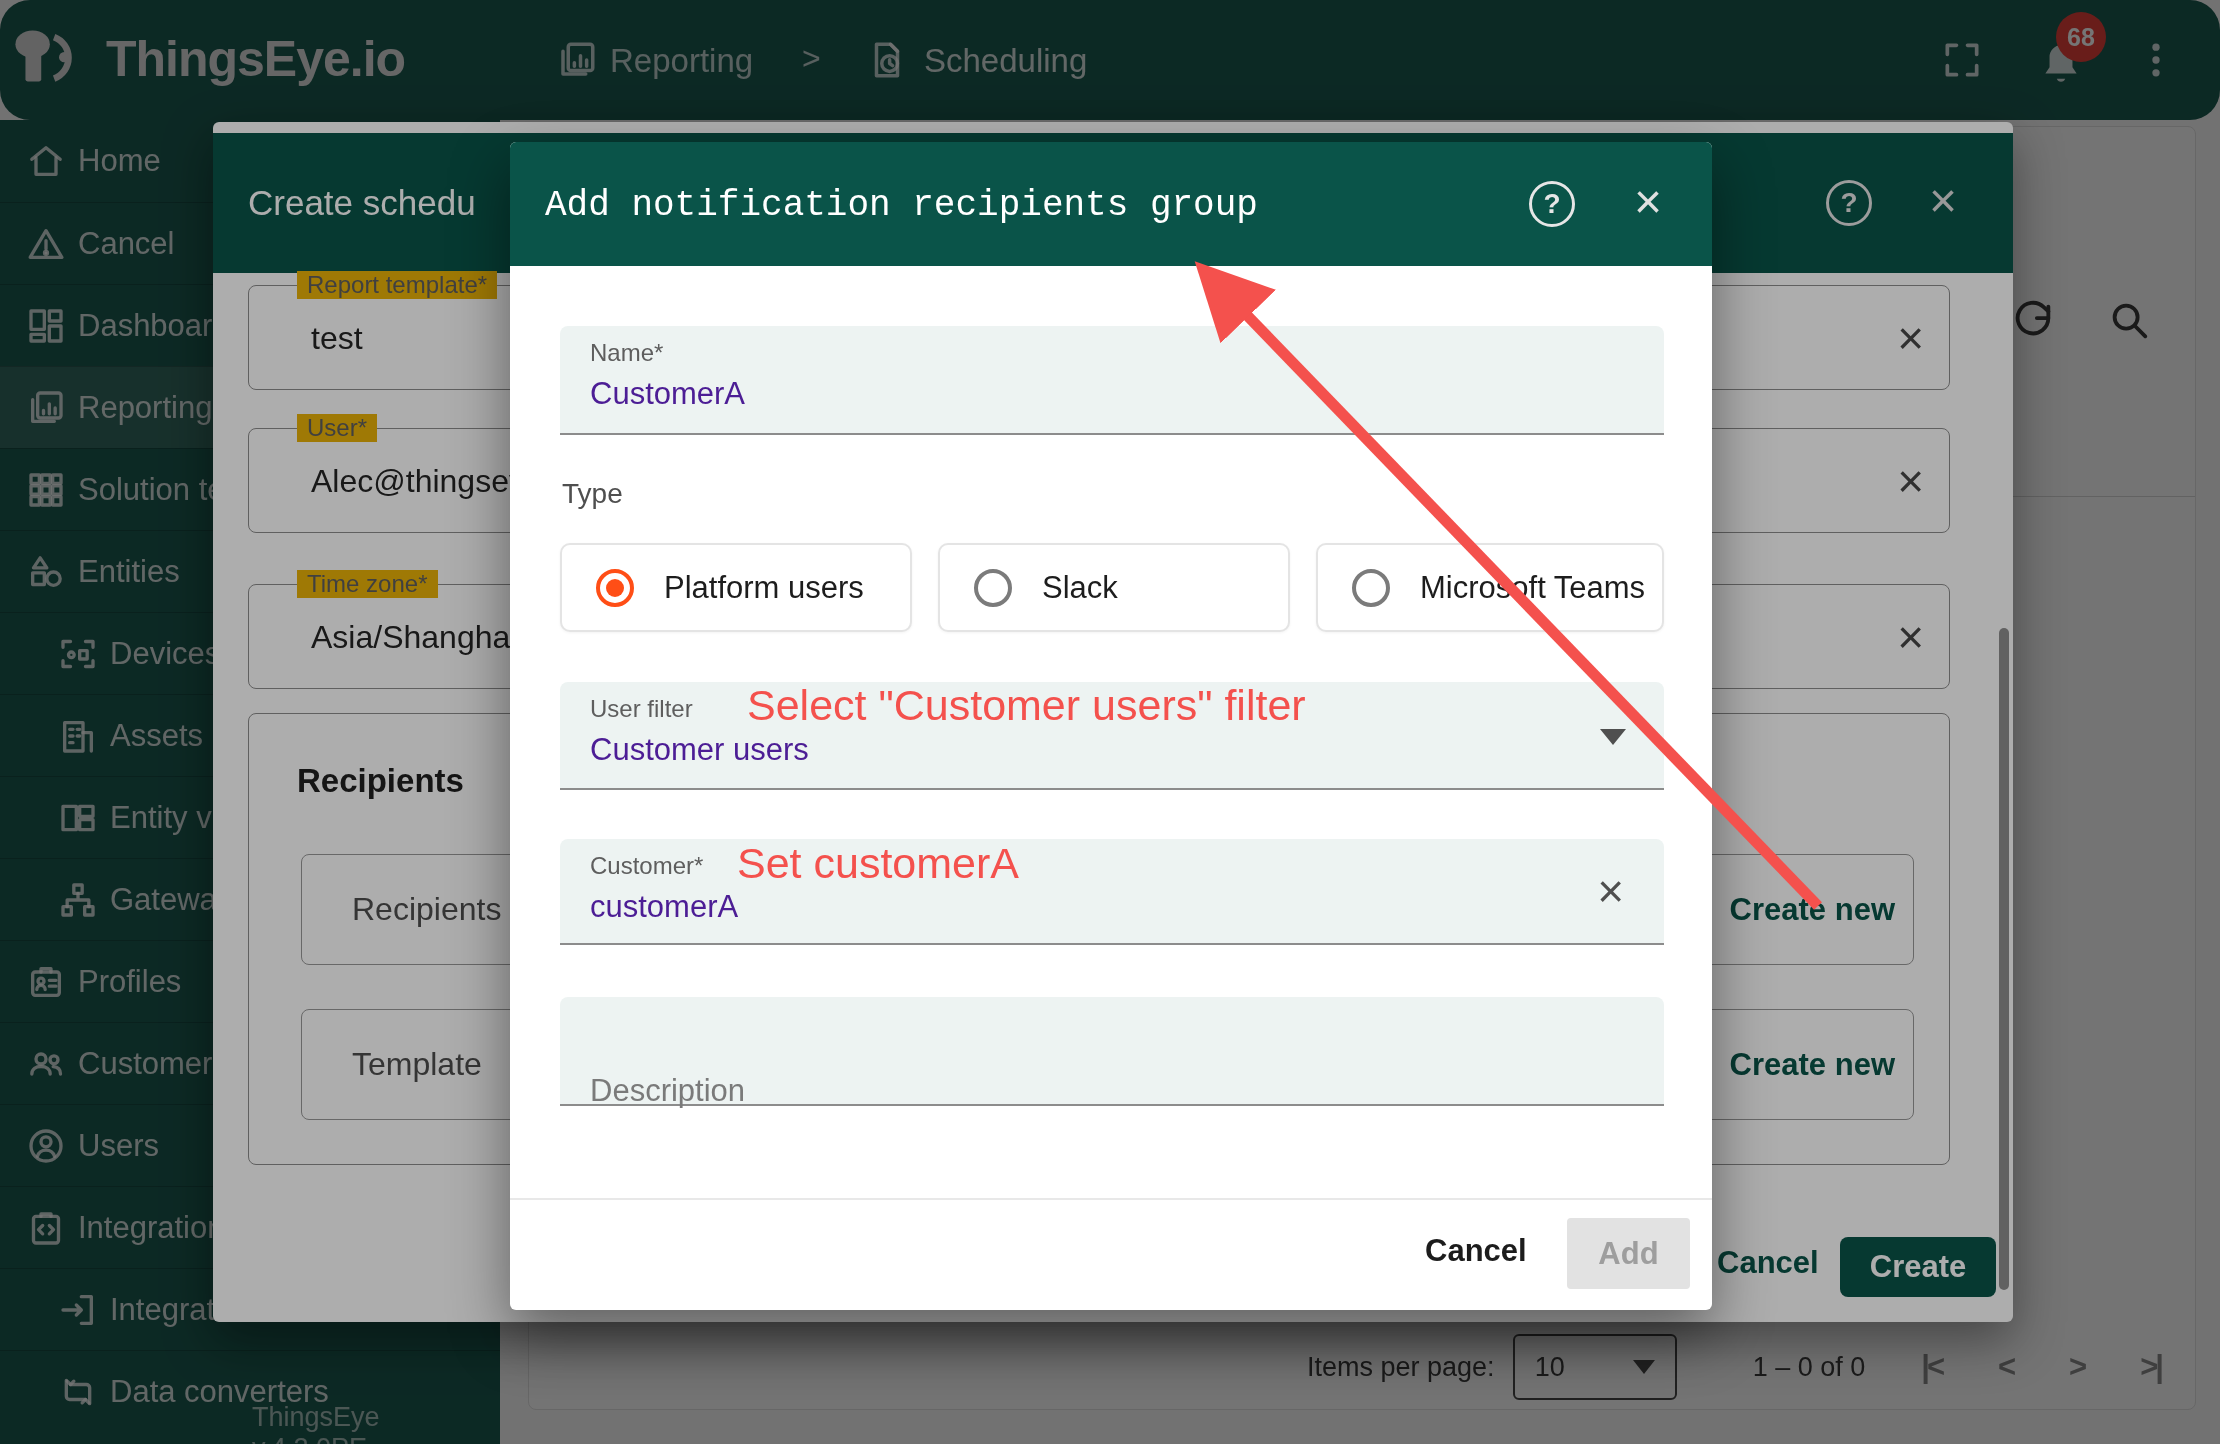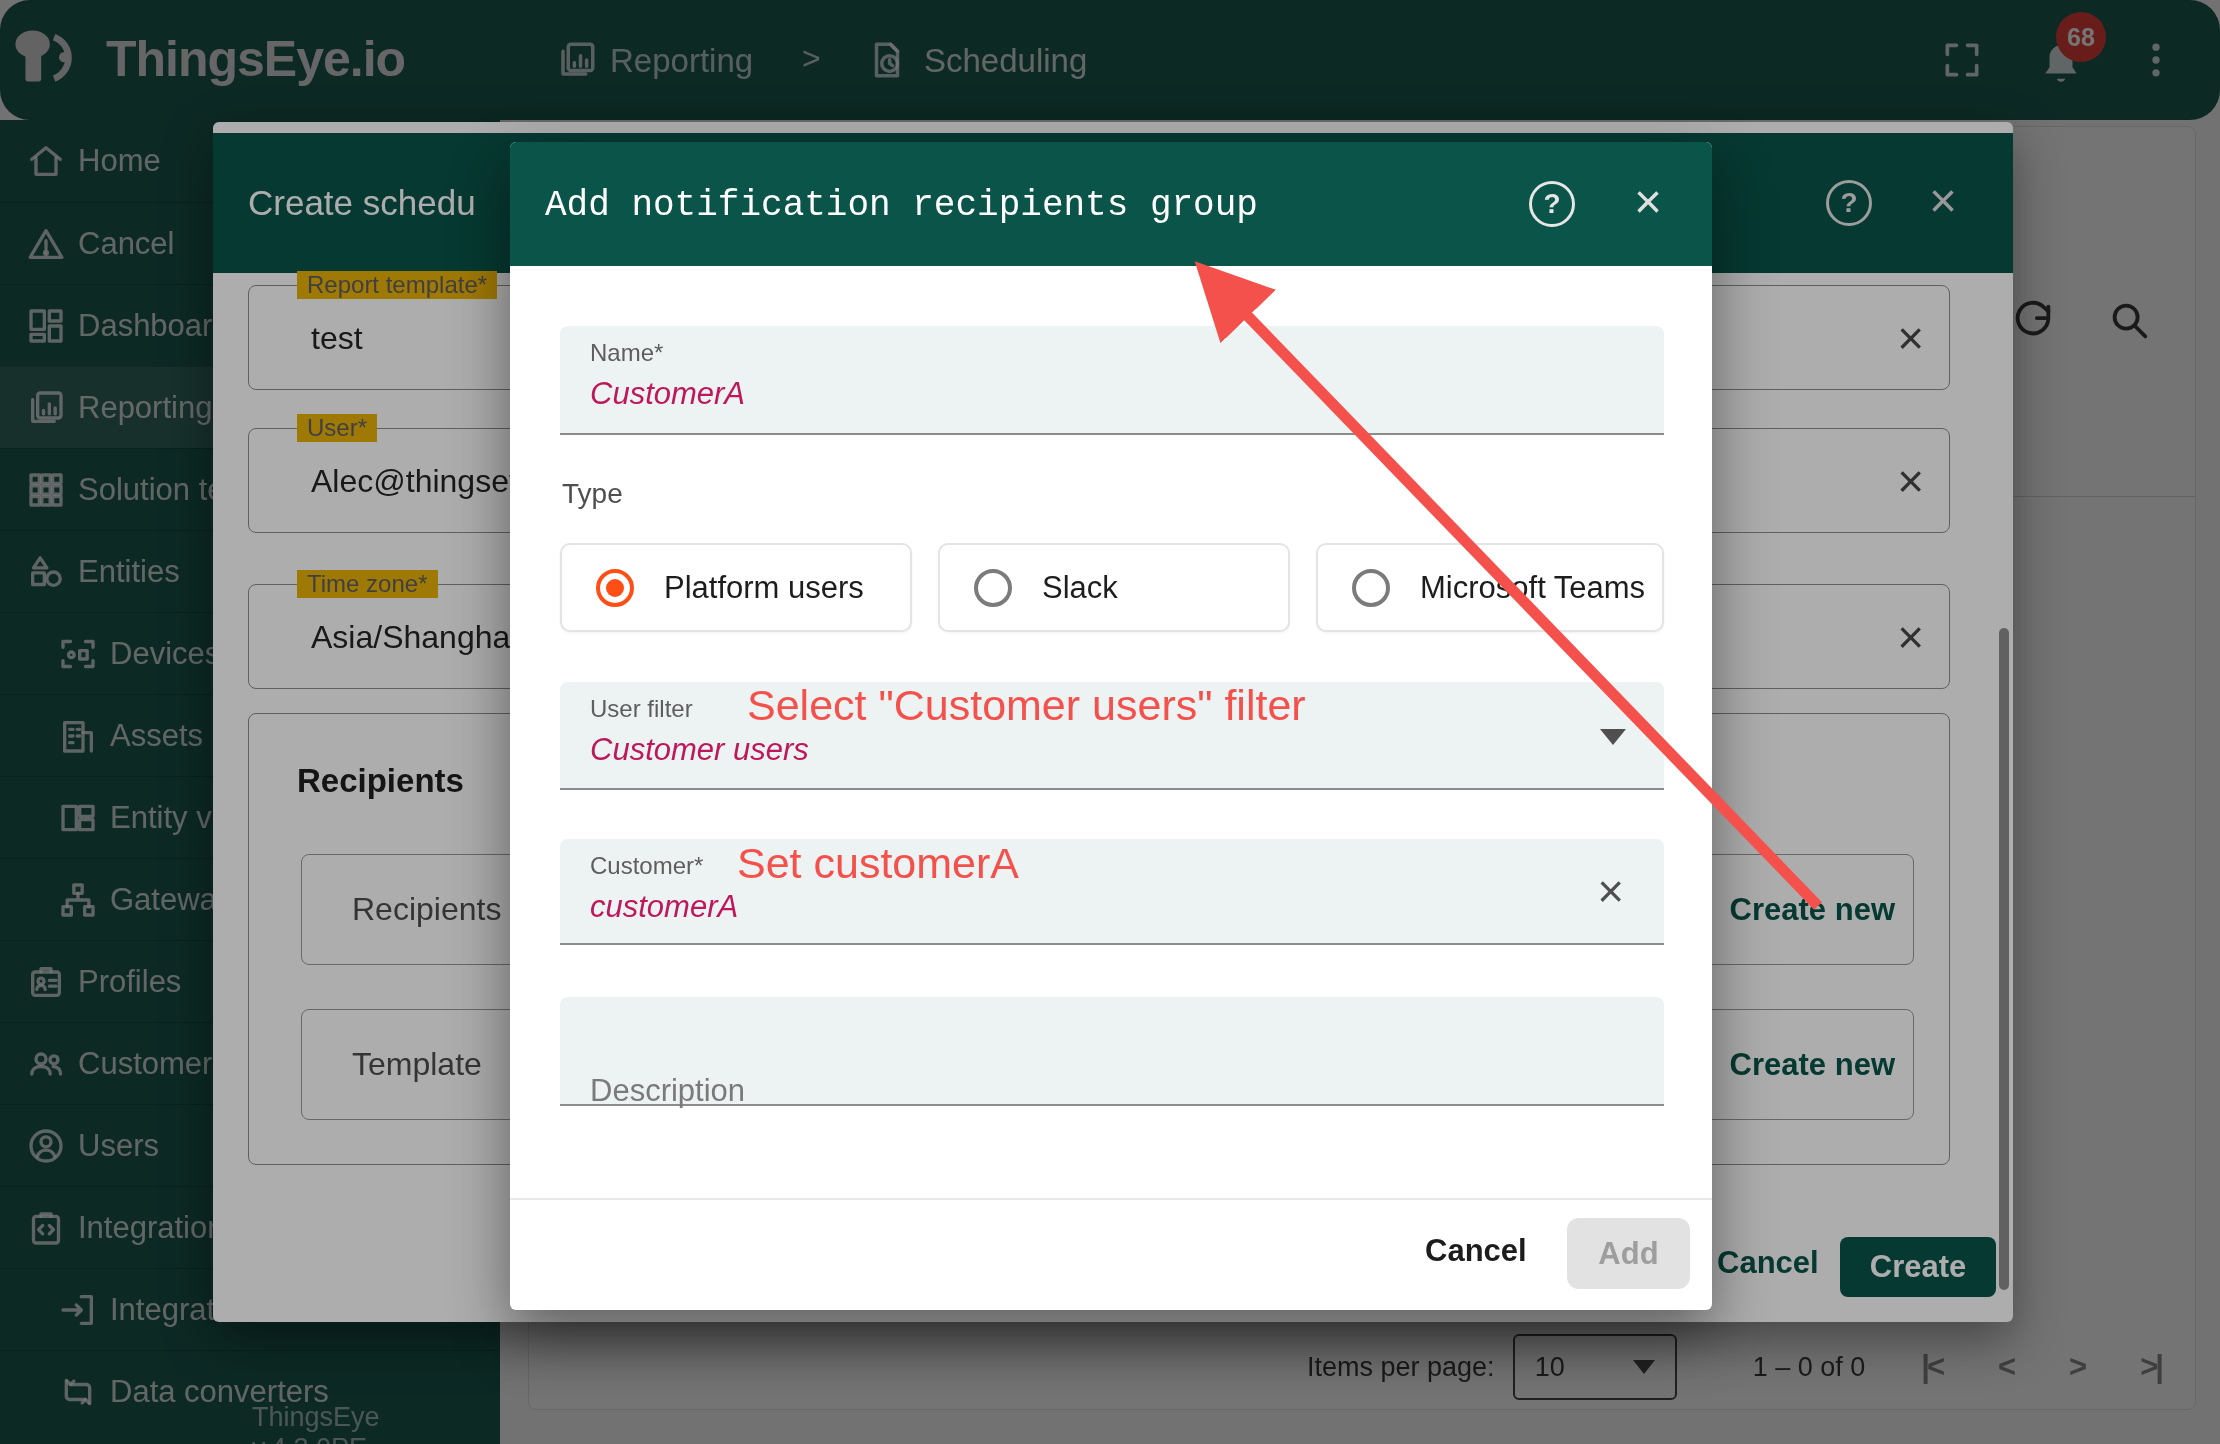--- a/index.html
+++ b/index.html
@@ -76,36 +76,36 @@
              border:none;border-radius:8px;font-size:31px;font-weight:bold;cursor:pointer;font-family:inherit;}
 
   
   .modal{position:absolute;left:510px;top:142px;width:1202px;height:1168px;background:#FFFFFF;border-radius:6px;
          box-shadow:0 24px 60px rgba(0,0,0,.45);z-index:40;overflow:hidden;}
   .m-header{position:absolute;left:0;top:0;width:100%;height:124px;background:var(--brand);}
   .m-title{position:absolute;left:35px;top:43px;font-size:36px;font-weight:500;color:#fff;white-space:nowrap;font-family:Liberation Mono, monospace;}
   .fill-field{position:absolute;left:50px;width:1104px;background:#EDF3F2;border-radius:8px 8px 0 0;
               border-bottom:2px solid #8C8C8C;cursor:text;}
   .f-label{position:absolute;left:30px;top:13px;font-size:24px;color:#5E5E5E;}
-  .f-value{position:absolute;left:30px;top:50px;font-size:31px;color:#be185d;font-style:italic;}
+  .f-value{position:absolute;left:30px;top:50px;font-size:31px;color:#4c1d95;}
   .f-placeholder{position:absolute;left:30px;top:50%;transform:translateY(-50%);font-size:31px;color:#7A7A7A;margin-top:40px;}
   .m-type-label{position:absolute;left:52px;top:336px;font-size:28px;color:#4F4F4F;}
   .radio-card{position:absolute;top:401px;height:89px;background:#fff;border:2px solid #E4E4E4;border-radius:10px;
               display:flex;align-items:center;padding-left:34px;cursor:pointer;box-shadow:0 1px 3px rgba(0,0,0,.05);}
   .radio{width:38px;height:38px;border:4px solid #7B7B7B;border-radius:50%;flex:0 0 auto;position:relative;}
   .radio.on{border-color:var(--orange);}
   .radio.on::after{content:"";position:absolute;left:50%;top:50%;width:18px;height:18px;border-radius:50%;
                    background:var(--orange);transform:translate(-50%,-50%);}
   .radio-lbl{margin-left:30px;font-size:31px;color:#1D1D1D;}
   .sel-arrow{position:absolute;right:38px;top:50%;margin-top:-6px;width:0;height:0;
              border-left:13px solid transparent;border-right:13px solid transparent;border-top:16px solid #4F4F4F;}
   .m-divider{position:absolute;left:0;top:1056px;width:100%;height:0;border-top:2px solid #E8E8E8;}
   .m-cancel{position:absolute;left:915px;top:1091px;font-size:31px;font-weight:bold;color:#1C1C1C;cursor:pointer;}
   .m-add{position:absolute;left:1057px;top:1076px;width:123px;height:71px;background:#E2E2E2;color:#9E9E9E;
-         border:none;border-radius:12px;font-size:31px;font-weight:bold;font-family:inherit;}
+         border:none;border-radius:4px;font-size:31px;font-weight:bold;font-family:inherit;}
 
   
   .anno-svg{position:absolute;inset:0;z-index:50;pointer-events:none;}
   .anno-text{position:absolute;z-index:50;color:var(--red);font-size:43px;pointer-events:none;white-space:nowrap;}
   .anno-1{left:747px;top:681px;}
   .anno-2{left:737px;top:839px;}
 
   svg.ic{display:block;width:100%;height:100%;fill:none;stroke:currentColor;stroke-width:2;stroke-linecap:round;stroke-linejoin:round;}
 </style>
 </head>

